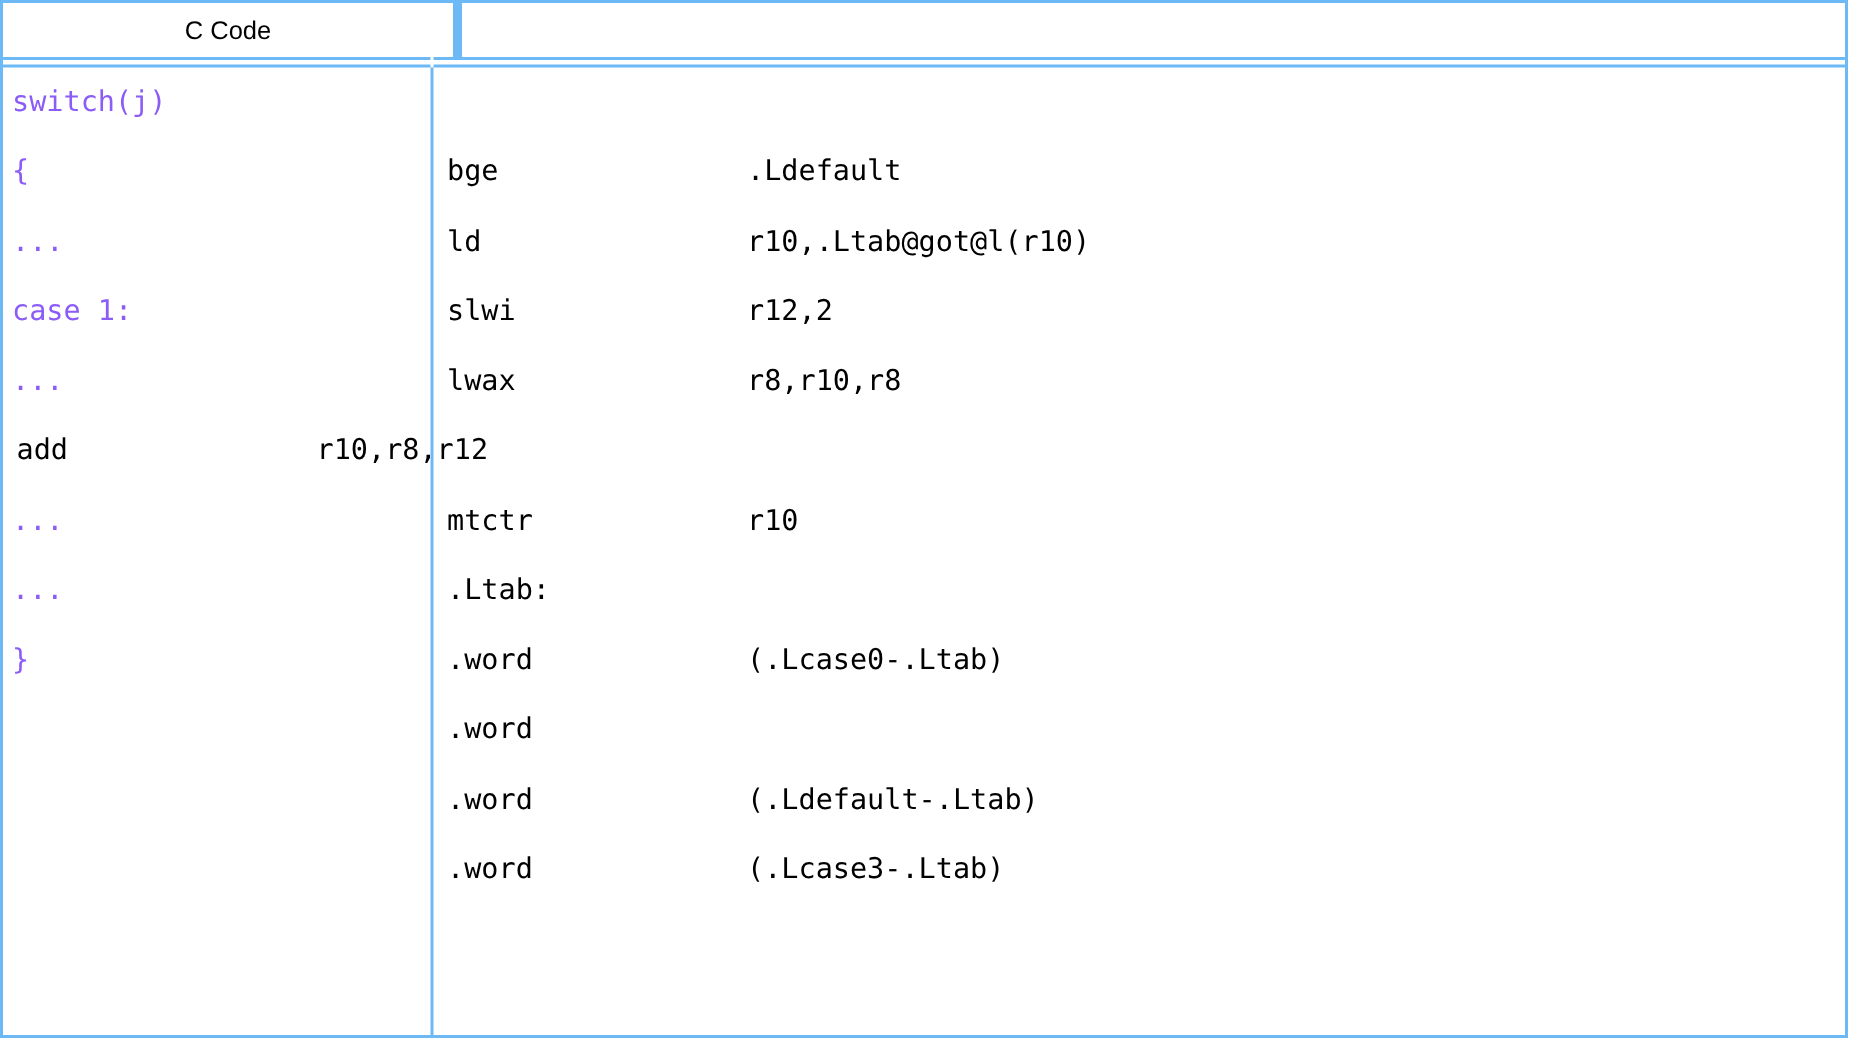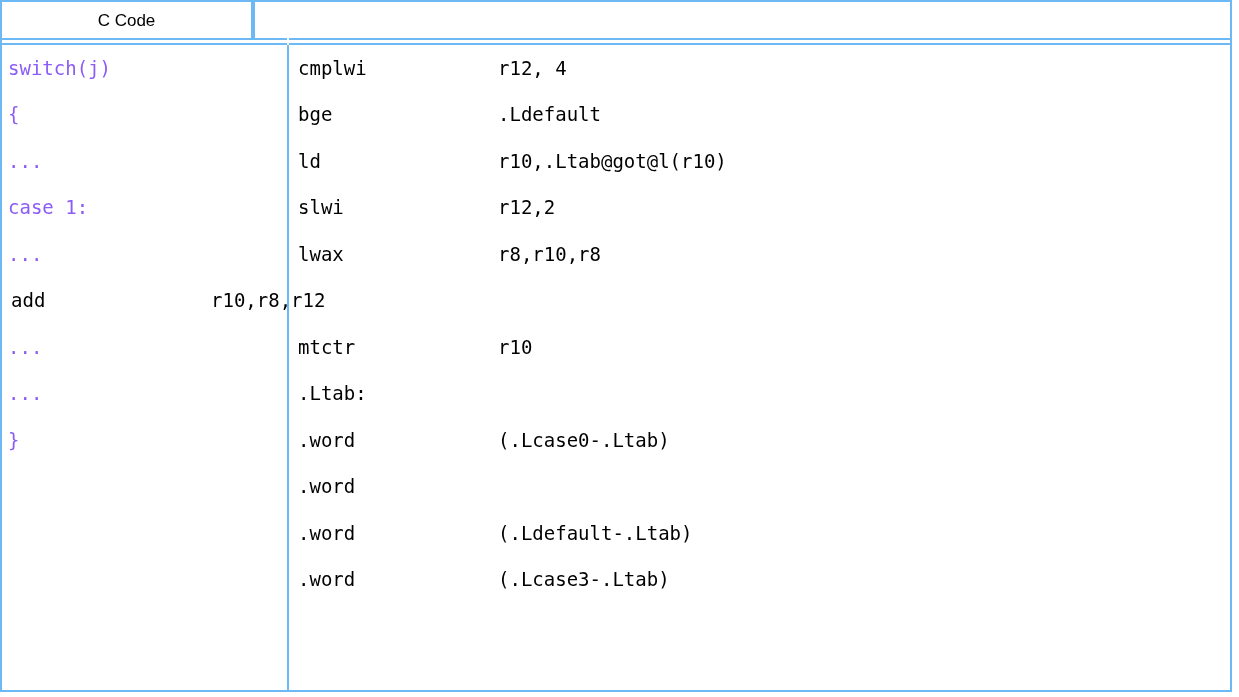--- a/index.html
+++ b/index.html
@@ -37,22 +37,22 @@
     align-items: center;
     justify-content: center;
     box-sizing: border-box;
     font-family: "Liberation Sans", sans-serif;
     font-size: 17px;
     line-height: 1;
     color: #000000;
     white-space: nowrap;
   }
   .th-c {
-    width: 253px;
-    border-right: 4px solid #a21caf;
+    width: 306px;
+    border-right: 6px solid #a21caf;
   }
   .th-asm {
     flex: 1 1 auto;
   }
 
   
   .double-rule {
     height: 7px;
     position: relative;
   }
@@ -136,21 +136,20 @@
   <div class="double-rule">
     <div class="ln top" style="background: rgb(108, 185, 245);"></div>
     <div class="ln bot" style="background: rgb(108, 185, 245);"></div>
     <div class="vdiv"></div>
   </div>
 
   <div class="tbody" id="tbody">
     <div class="col-divider" style="background: rgb(108, 185, 245);"></div>
   <div class="row">
         <div class="cell-c">switch(j)</div>
-        <div class="cell-asm"><span class="mnemonic">cmplwi</span><span class="operand">r12, 4</span></div>
       </div>
       <div class="row">
         <div class="cell-c">{</div>
         <div class="cell-asm"><span class="mnemonic">bge</span><span class="operand">.Ldefault</span></div>
       </div>
       <div class="row">
         <div class="cell-c">...</div>
         <div class="cell-asm"><span class="mnemonic">ld</span><span class="operand">r10,.Ltab@got@l(r10)</span></div>
       </div>
       <div class="row">

